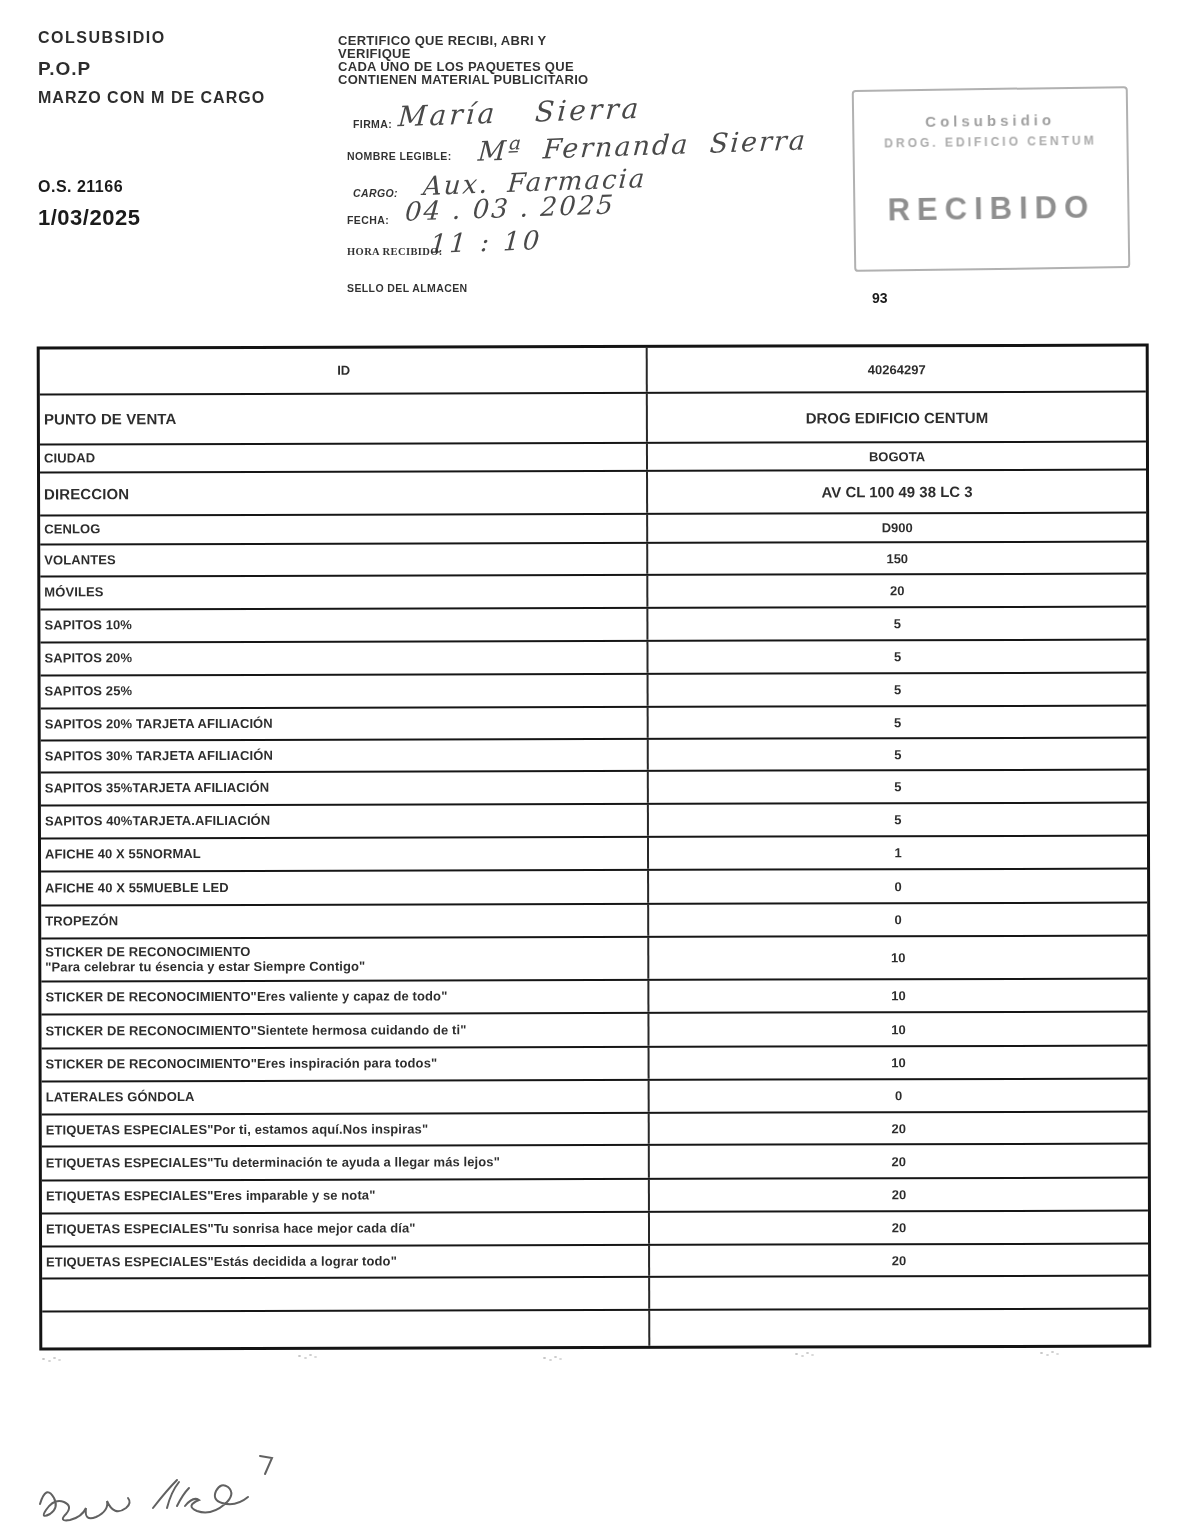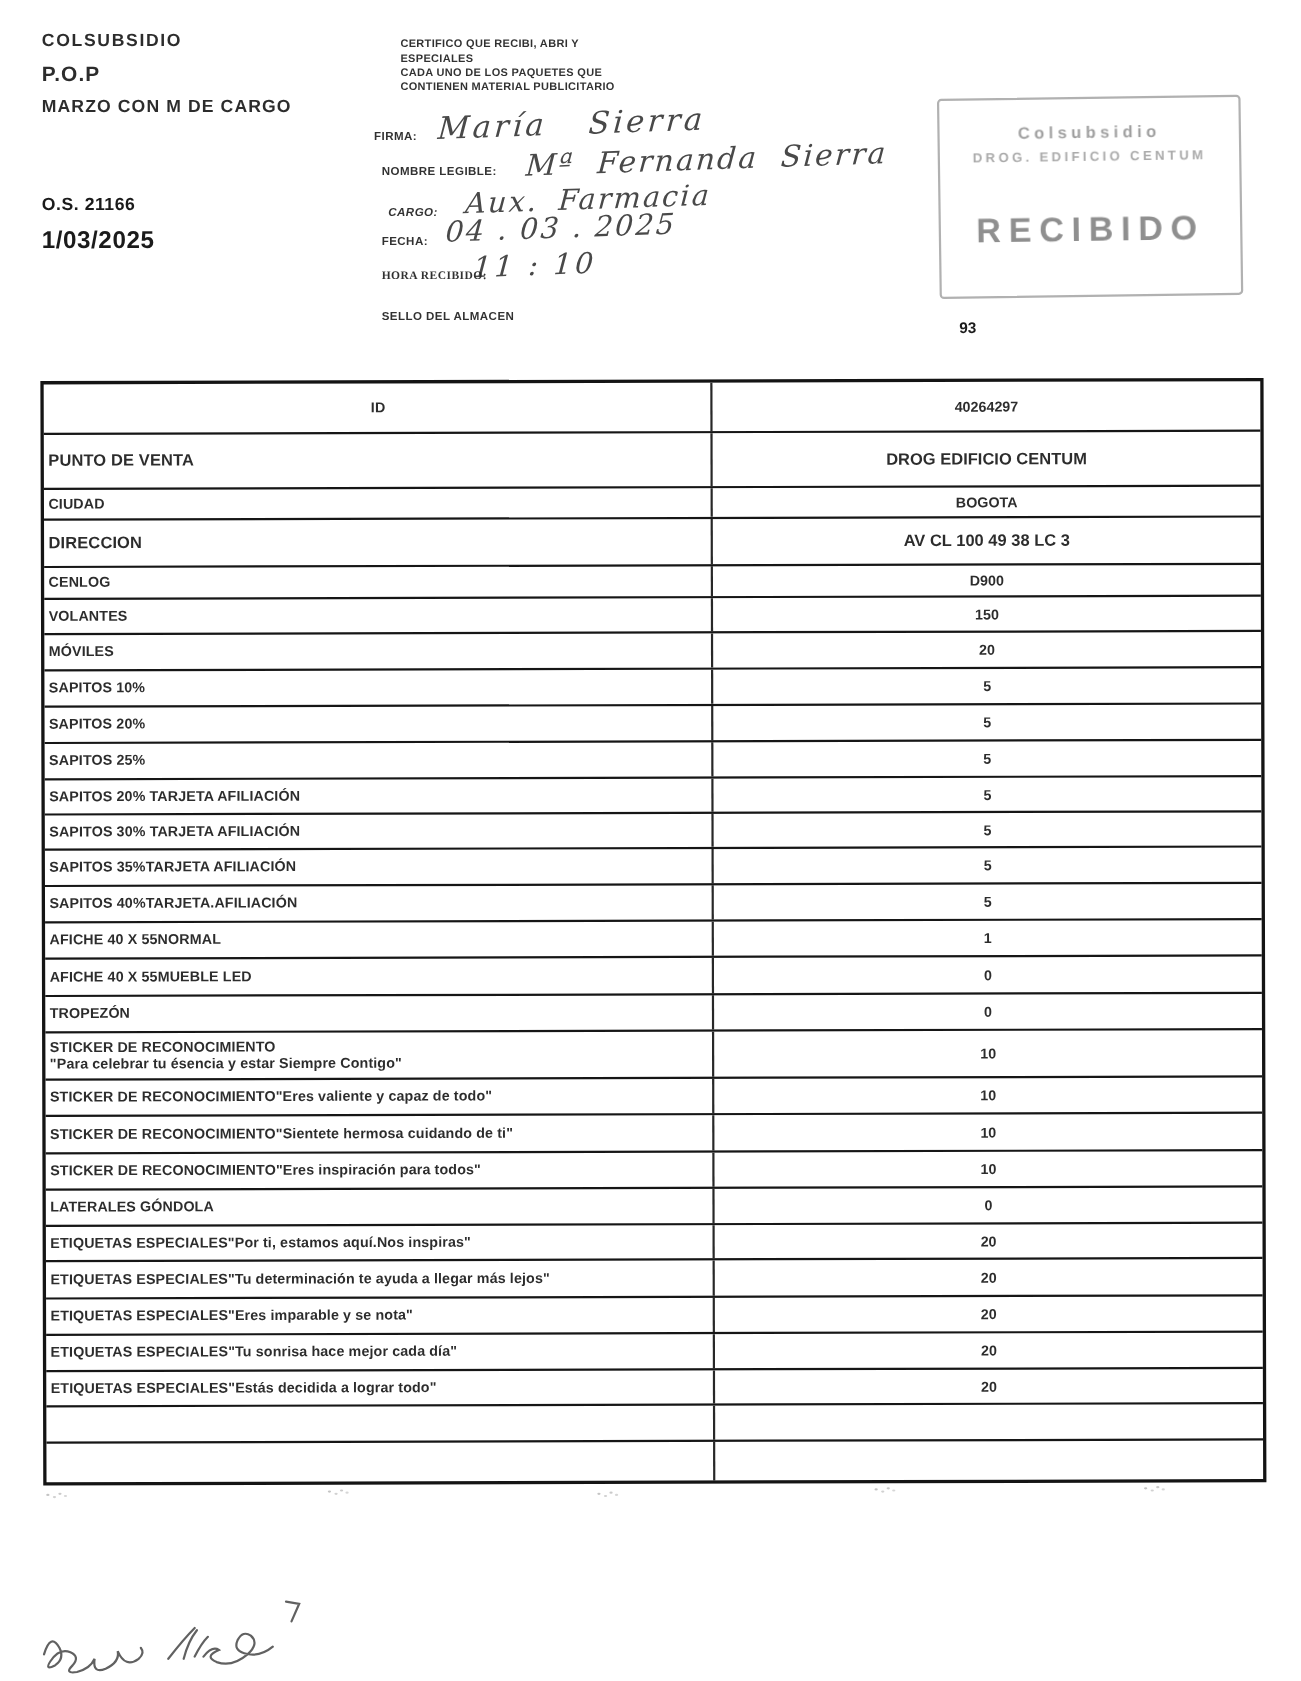--- a/index.html
+++ b/index.html
@@ -12,21 +12,21 @@
 
   
   .left-block{position:absolute;left:38px;top:28px;line-height:1.25;}
   .company{font-size:16px;font-weight:700;letter-spacing:1.5px;opacity:.92;}
   .pop{font-size:19px;font-weight:700;letter-spacing:1px;margin-top:9px;opacity:.92;}
   .campaign{font-size:16px;font-weight:700;letter-spacing:1px;margin-top:7px;opacity:.92;}
   .os-number{position:absolute;left:38px;top:178px;font-size:16px;font-weight:700;letter-spacing:.5px;}
   .os-date{position:absolute;left:38px;top:205px;font-size:22px;font-weight:700;letter-spacing:.5px;}
 
   
-  .cert-block{position:absolute;left:364px;top:34px;font-size:10px;font-weight:700;
+  .cert-block{position:absolute;left:338px;top:34px;font-size:13px;font-weight:700;
               line-height:13px;letter-spacing:.3px;opacity:.9;}
   .frm{position:absolute;font-size:10.5px;font-weight:700;letter-spacing:.4px;opacity:.9;}
   .hand{position:absolute;font-family:"DejaVu Serif", serif;font-style:italic;color:#2a2a2a;
         transform:rotate(-2deg) skewX(-6deg);white-space:nowrap;opacity:.85;}
 
   
   .stamp{position:absolute;left:853px;top:88px;width:272px;height:178px;
          border:2px solid rgba(100,100,100,.5);border-radius:4px;
          transform:rotate(-0.8deg);}
   .stamp-l1{margin-top:22px;text-align:center;font-size:15px;font-weight:700;
@@ -70,26 +70,26 @@
   <div class="left-block">
     <div class="company">COLSUBSIDIO</div>
     <div class="pop">P.O.P</div>
     <div class="campaign">MARZO CON M DE CARGO</div>
   </div>
   <div class="os-number">O.S. 21166</div>
   <div class="os-date">1/03/2025</div>
 
   <div class="cert-block">
     <div>CERTIFICO QUE RECIBI, ABRI Y</div>
-    <div>ESPECIALES</div>
+    <div>VERIFIQUE</div>
     <div>CADA UNO DE LOS PAQUETES QUE</div>
     <div>CONTIENEN MATERIAL PUBLICITARIO</div>
   </div>
 
-  <div class="frm" style="left:340px;top:118px;">FIRMA:</div>
+  <div class="frm" style="left:353px;top:118px;">FIRMA:</div>
   <div class="hand" style="left:398px;top:96px;font-size:28px;word-spacing:26px;letter-spacing:3px;">María Sierra</div>
 
   <div class="frm" style="left:347px;top:150px;">NOMBRE LEGIBLE:</div>
   <div class="hand" style="left:478px;top:130px;font-size:27px;word-spacing:10px;letter-spacing:2px;">Mª Fernanda Sierra</div>
 
   <div class="frm" style="left:353px;top:187px;font-style:italic;">CARGO:</div>
   <div class="hand" style="left:423px;top:167px;font-size:26px;word-spacing:8px;letter-spacing:2px;">Aux. Farmacia</div>
 
   <div class="frm" style="left:347px;top:214px;">FECHA:</div>
   <div class="hand" style="left:405px;top:193px;font-size:26px;letter-spacing:2px;">04 . 03 .  2025</div>

